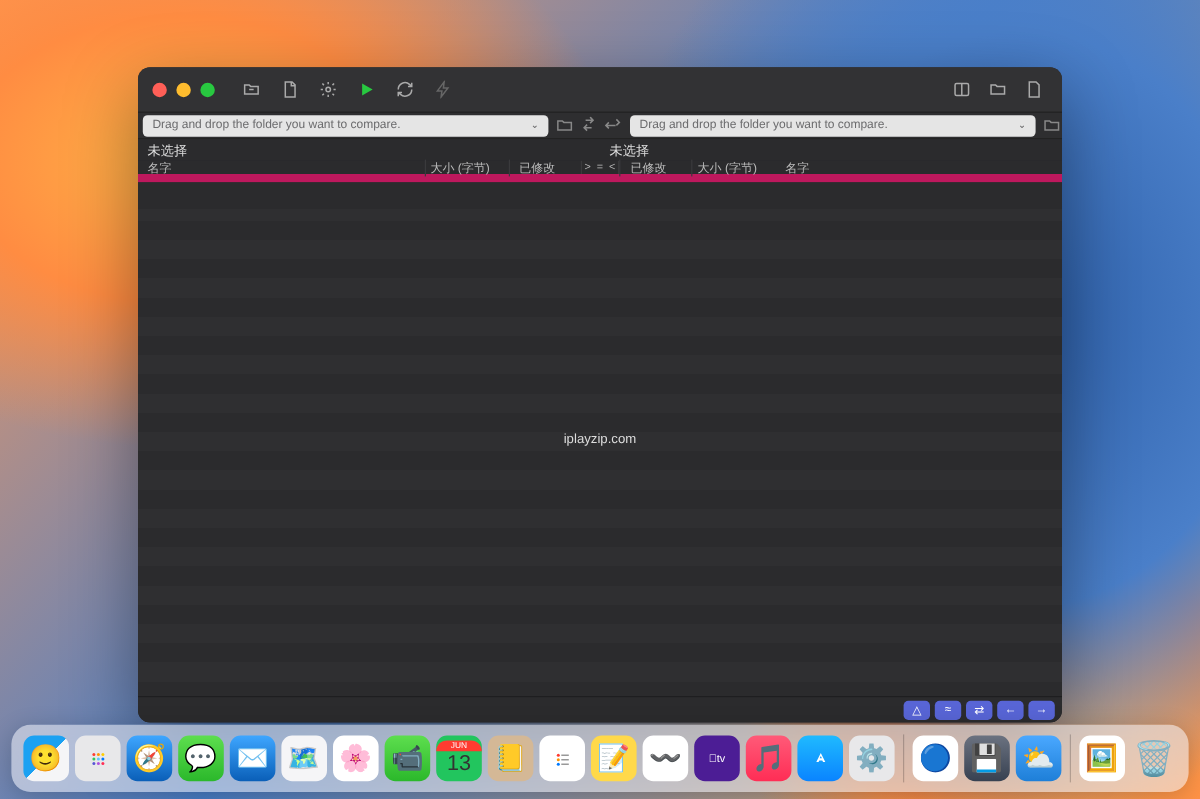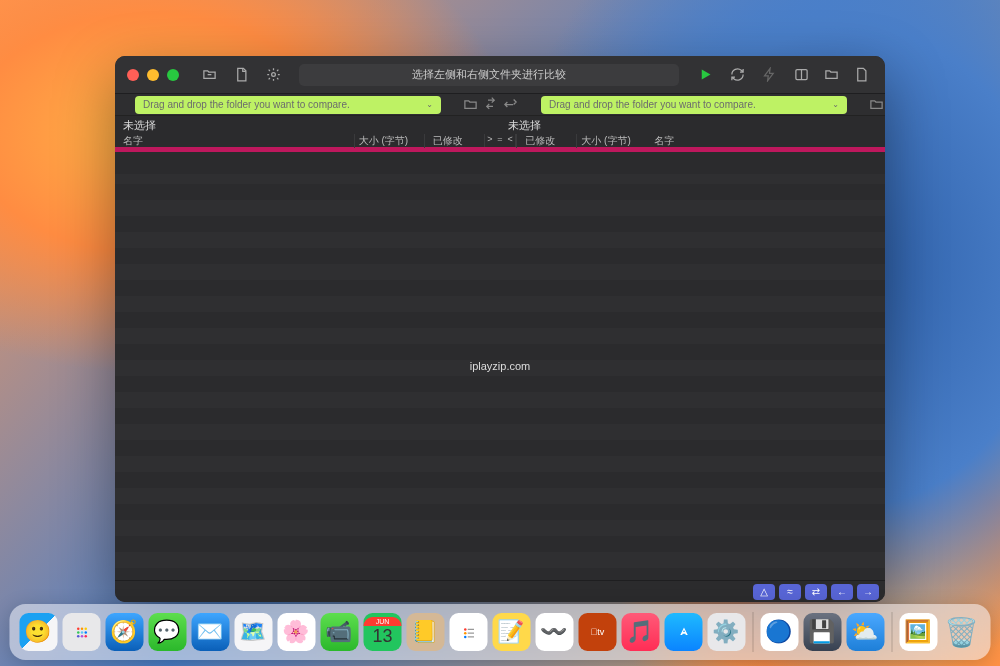--- a/index.html
+++ b/index.html
@@ -43,34 +43,34 @@
   display: flex; align-items: center; justify-content: center;
   color: #ccc; font-size: 11px; margin: 0 6px;
 }
 .tb-play { color: #28c840; }
 .tb-group-right { display: flex; gap: 6px; margin-left: auto; }
 .sub-toolbar {
   height: 22px; background: #2e2e30; display: flex; align-items: center;
   border-bottom: 1px solid #222; font-size: 10px; color: #6b6b6d;
 }
 .drop-field {
-  flex: 1; background: #bef264; height: 18px; border-radius: 4px;
-  display: flex; align-items: center; padding: 0 8px; margin: 0 20px;
+  flex: 1; background: #e5e5e5; height: 18px; border-radius: 4px;
+  display: flex; align-items: center; padding: 0 8px; margin: 0 4px;
   color: #6b6b6d; font-size: 10px; position: relative;
 }
 .drop-caret { margin-left: auto; font-size: 8px; }
 .sub-icon { width: 18px; height: 18px; display: flex; align-items: center; justify-content: center; color: #888; cursor: pointer; }
 .sub-mid { display: flex; gap: 2px; padding: 0 2px; }
 .status-row {
   height: 18px; background: #2b2b2d; display: flex; font-size: 11px; color: #ddd;
 }
 .status-half { width: 50%; padding: 0 8px; display: flex; align-items: center; }
 .header-row {
   height: 18px; background: #2b2b2d; display: flex; font-size: 10px; color: #bbb;
-  border-bottom: 5px solid #be185d;
+  border-bottom: 7px solid #be185d;
 }
 .hdr-left, .hdr-right { width: 50%; display: flex; align-items: center; }
 .hdr-name { padding-left: 8px; flex: 1; }
 .hdr-size { width: 70px; border-left: 1px solid #3a3a3c; padding-left: 4px; }
 .hdr-mod { width: 60px; border-left: 1px solid #3a3a3c; padding-left: 8px; }
 .hdr-cmp { width: 34px; display: flex; justify-content: space-around; border-left: 1px solid #3a3a3c; border-right: 1px solid #3a3a3c; font-size: 9px; }
 .table-body {
   flex: 1; position: relative; overflow: hidden;
   background: repeating-linear-gradient(to bottom, #2b2b2d 0, #2b2b2d 16px, #2f2f31 16px, #2f2f31 32px);
 }
@@ -114,21 +114,21 @@
 .di-maps { background: #f5f5f7; }
 .di-photos { background: #fff; }
 .di-facetime { background: linear-gradient(#5dde4e,#2bb82b); }
 .di-calendar { background: #22c55e; display: flex; flex-direction: column; font-size: 8px; color: #333; }
 .di-calendar .cal-top { background: #ff3b30; color: #fff; width: 100%; text-align: center; border-radius: 9px 9px 0 0; font-size: 7px; padding: 1px 0; }
 .di-calendar .cal-num { font-size: 18px; font-weight: 500; }
 .di-contacts { background: #d4b896; }
 .di-reminders { background: #fff; }
 .di-notes { background: #ffd94a; }
 .di-freeform { background: #fff; }
-.di-tv { background: #c2410c; color: #fff; font-size: 9px; font-weight: 400; }
+.di-tv { background: #4c1d95; color: #fff; font-size: 9px; font-weight: 400; }
 .di-music { background: linear-gradient(#ff5a78,#ff2d55); }
 .di-appstore { background: linear-gradient(#1fbaff,#0a84ff); }
 .di-settings { background: #e8e8ea; }
 .di-gen1 { background: #fff; }
 .di-gen2 { background: linear-gradient(#6b7280,#374151); }
 .di-weather { background: linear-gradient(#4aa8ff,#1e7fd8); }
 .di-preview { background: #fff; }
 .di-trash { background: transparent; font-size: 28px; }
 svg { width: 15px; height: 15px; }
 </style>
@@ -154,23 +154,20 @@
       <svg viewBox="0 0 24 24" fill="none" stroke="currentColor" stroke-width="2">
           <path d="M6 2h9l4 4v16H6z"></path>
           <path d="M14 2v5h5"></path>
         </svg>
     </div>
     <div class="tb-icon">
       <svg viewBox="0 0 24 24" fill="none" stroke="currentColor" stroke-width="2">
           <circle cx="12" cy="12" r="3"></circle>
           <path d="M12 2v3M12 19v3M4.2 4.2l2.1 2.1M17.7 17.7l2.1 2.1M2 12h3M19 12h3M4.2 19.8l2.1-2.1M17.7 6.3l2.1-2.1"></path>
         </svg>
-    </div>
-    <div class="tb-title-field">
-      <span>选择左侧和右侧文件夹进行比较</span>
     </div>
     <div class="tb-icon tb-play">
       <svg viewBox="0 0 24 24" fill="currentColor">
           <path d="M6 4l14 8-14 8z"></path>
         </svg>
     </div>
     <div class="tb-icon">
       <svg viewBox="0 0 24 24" fill="none" stroke="currentColor" stroke-width="2">
           <path d="M3 12a9 9 0 0 1 15-6.7L21 8M21 3v5h-5M21 12a9 9 0 0 1-15 6.7L3 16M3 21v-5h5"></path>
         </svg>

